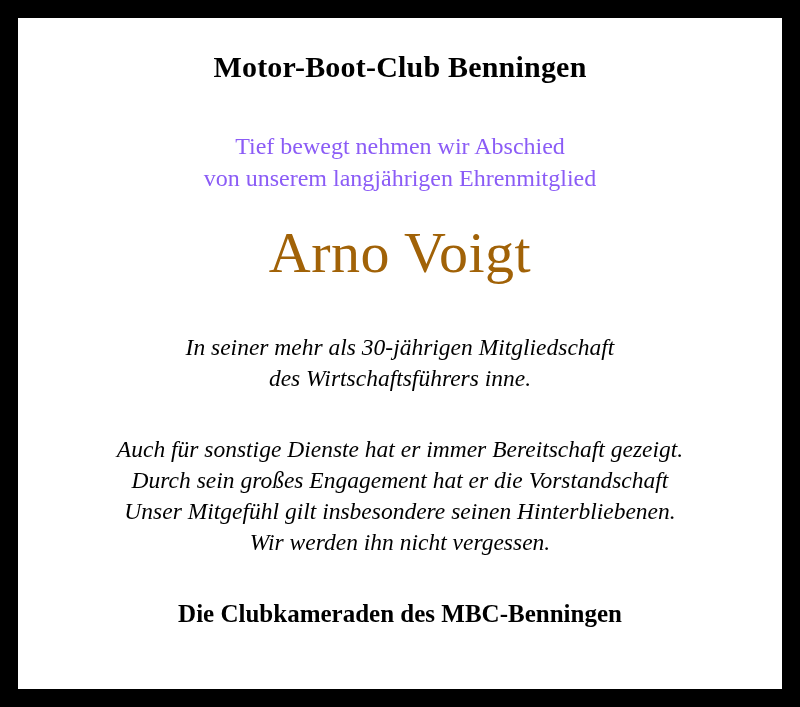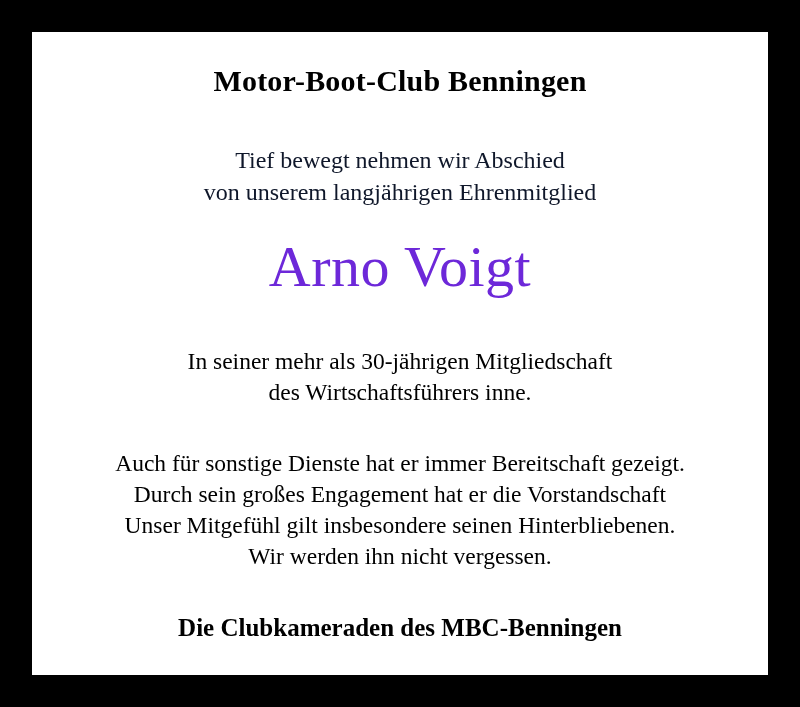--- a/index.html
+++ b/index.html
@@ -5,21 +5,21 @@
   html, body {
     margin: 0;
     padding: 0;
     background: #ffffff;
   }
   .page {
     width: 800px;
     height: 707px;
     box-sizing: border-box;
     background: #000000;
-    padding: 28px;
+    padding: 14px;
     font-family: "Liberation Serif", serif;
     position: relative;
   }
   .notice {
     width: 100%;
     height: 100%;
     box-sizing: border-box;
     background: #ffffff;
     border: 4px solid #000000;
     display: flex;
@@ -33,38 +33,39 @@
     letter-spacing: 0.2px;
     text-align: center;
     color: #000000;
     margin-top: 6px;
   }
   .intro {
     margin-top: 46px;
     font-size: 24px;
     line-height: 1.35;
     text-align: center;
-    color: #0f172a;
+    color: #8b5cf6;
   }
   .intro div {
     white-space: nowrap;
   }
   .deceased-name {
     margin-top: 28px;
     font-size: 58px;
     line-height: 1.05;
     text-align: left;
-    color: #6d28d9;
+    color: #a16207;
     letter-spacing: 0.5px;
   }
   .body-block {
     font-size: 23.5px;
     line-height: 1.32;
     text-align: center;
     color: #000000;
+    font-style: italic;
   }
   .body-block div {
     white-space: nowrap;
   }
   .block-1 { margin-top: 48px; }
   .block-2 { margin-top: 40px; }
   .block-3 { }
   .signature {
     margin-top: 42px;
     font-size: 25px;

